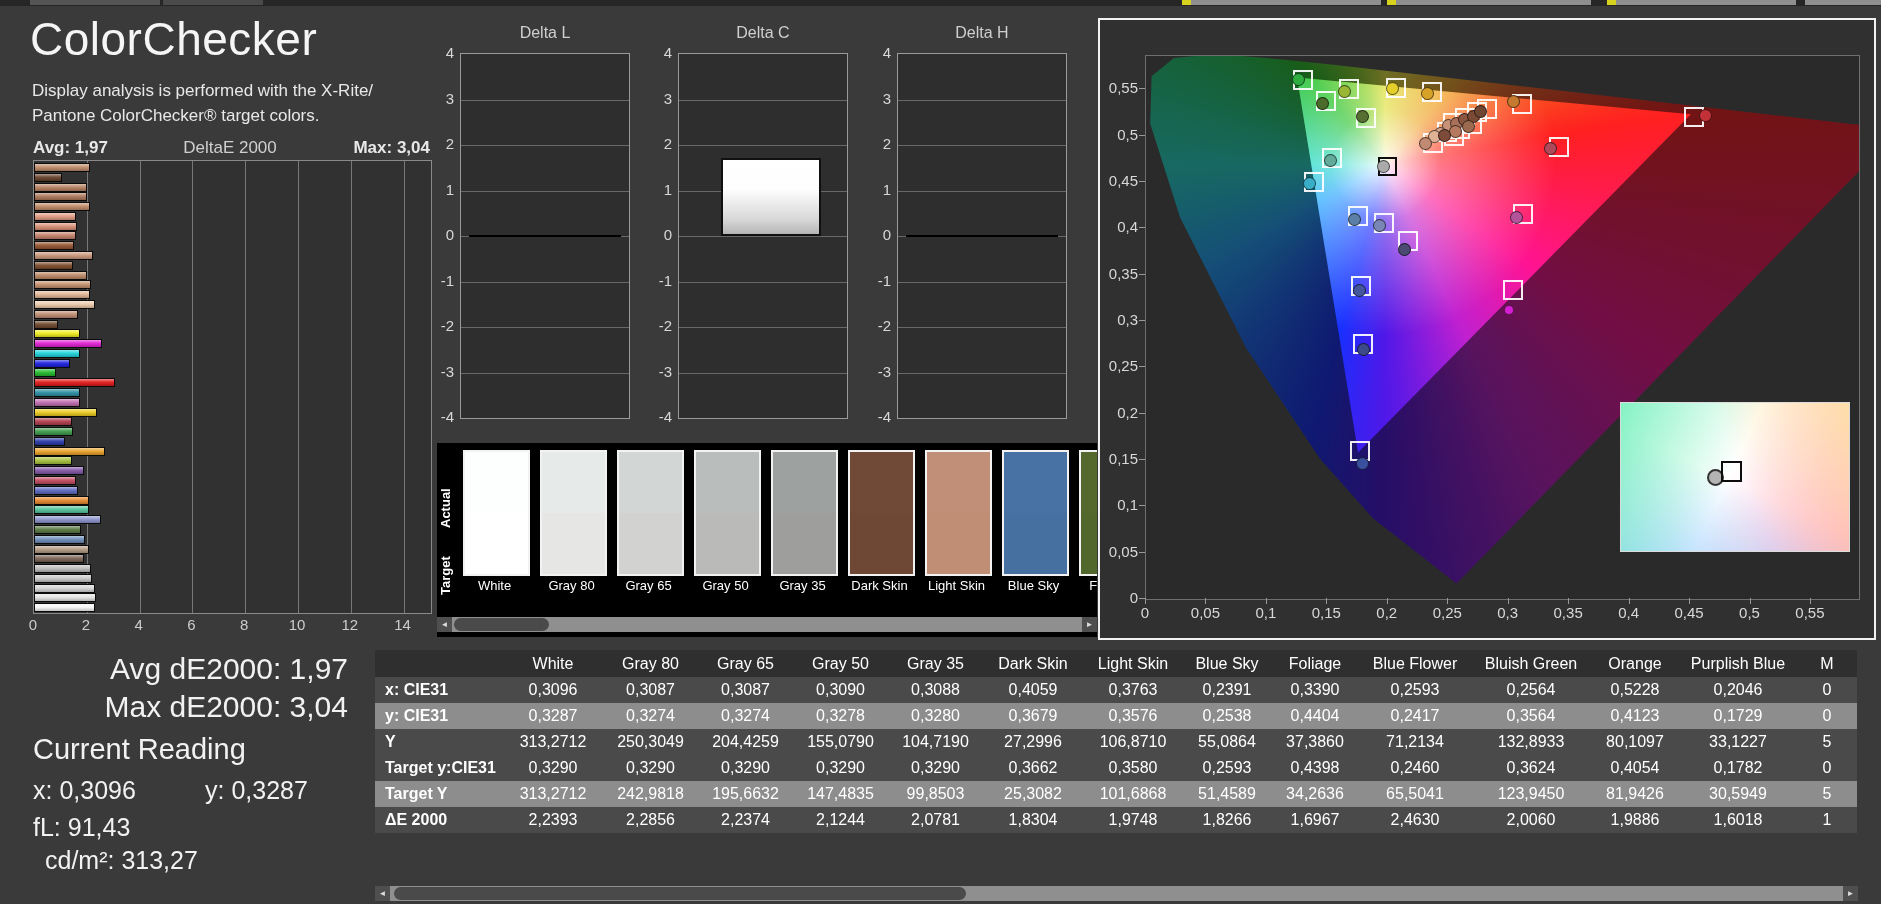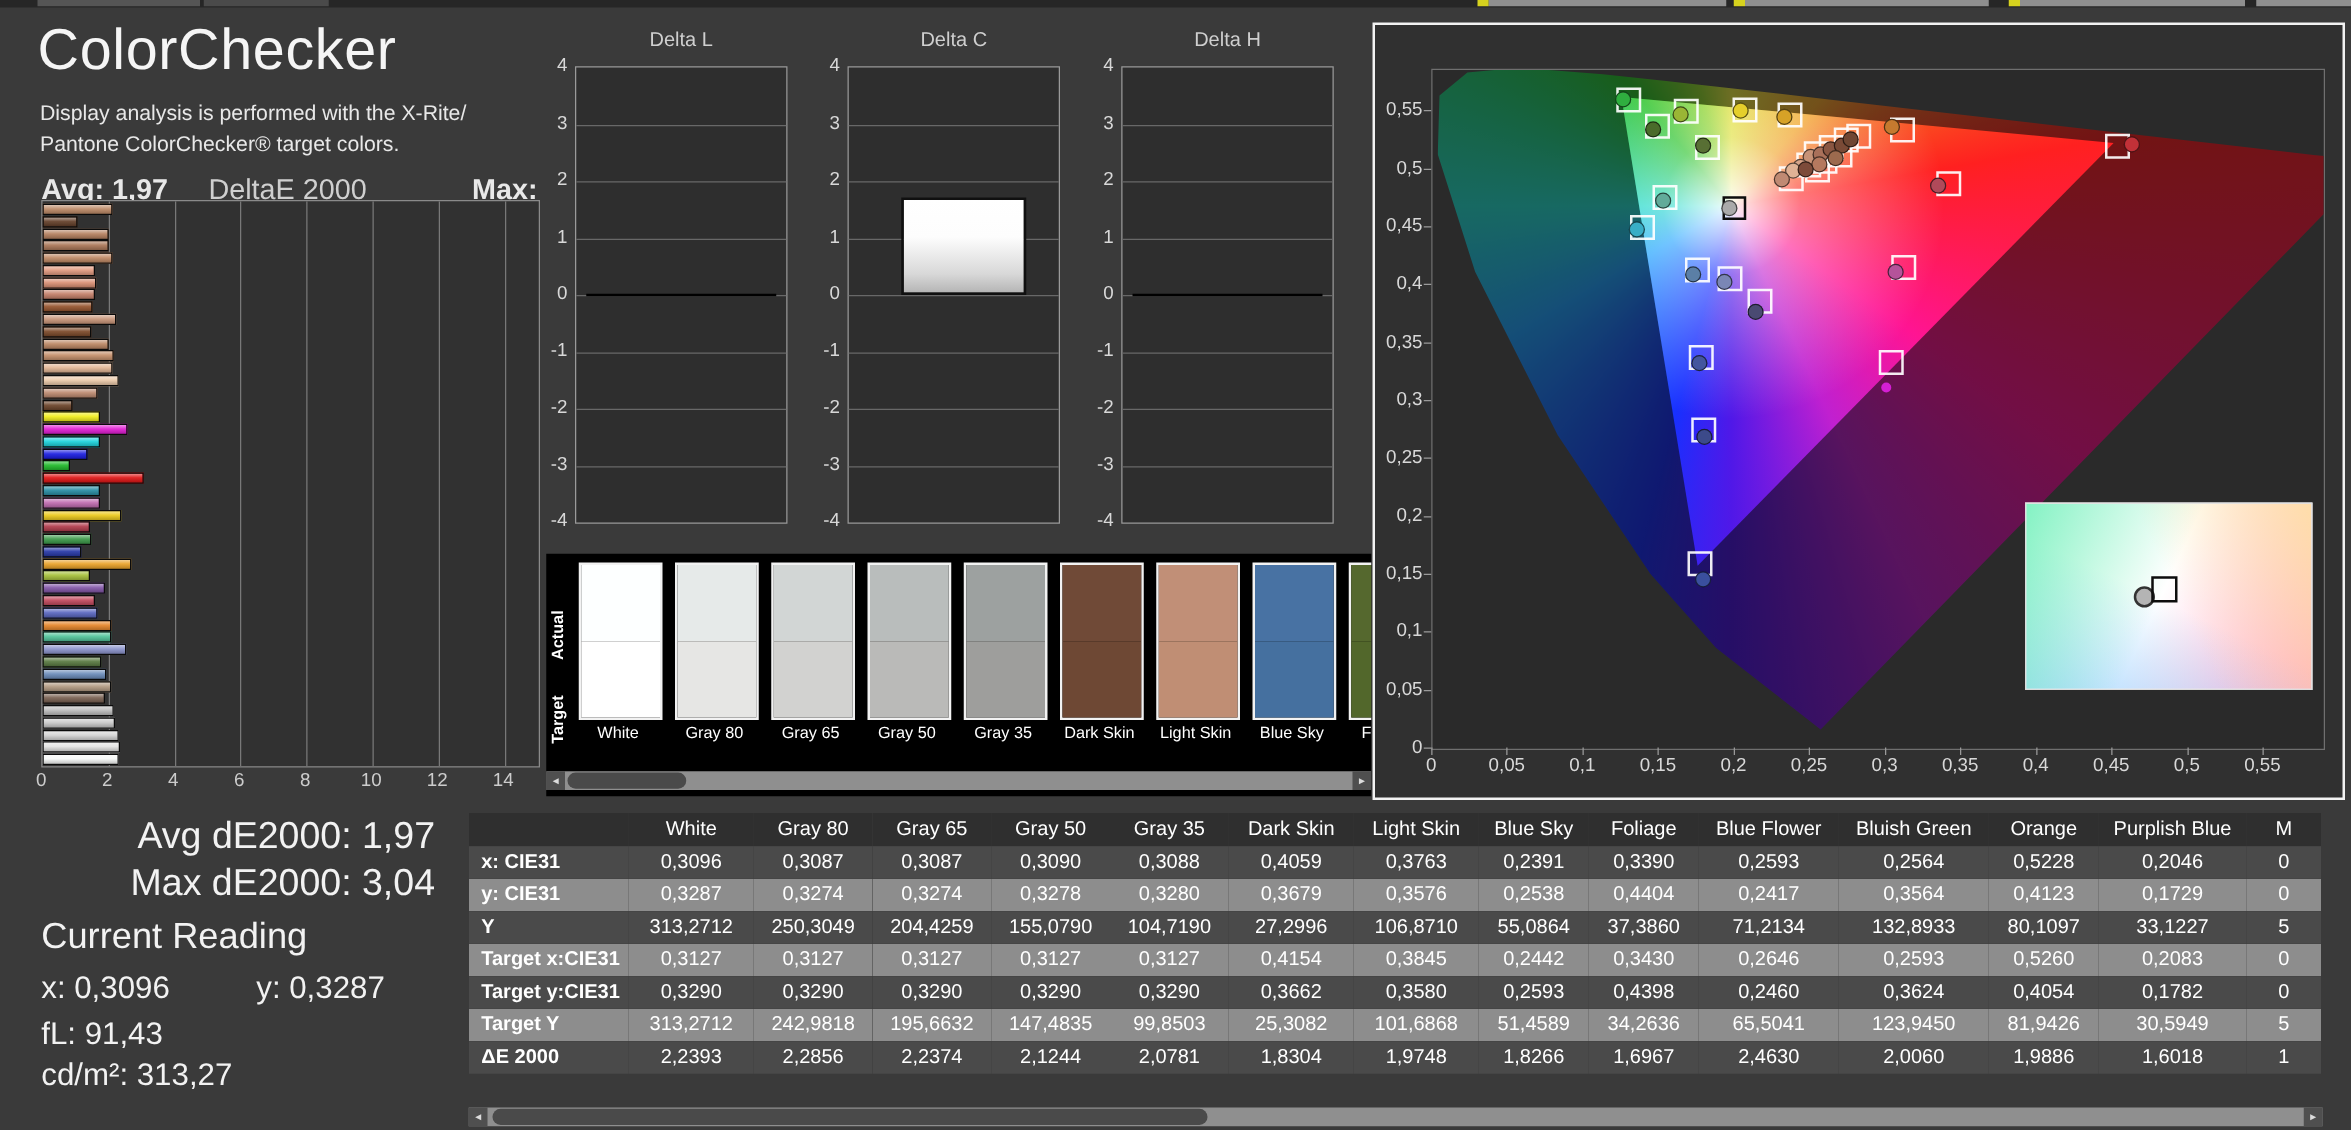--- a/index.html
+++ b/index.html
@@ -6,21 +6,21 @@
   #app{position:relative;width:1881px;height:904px;background:#3a3a3a;overflow:hidden;
        font-family:"Liberation Sans",sans-serif;color:#f0f0f0;}
   
   .topstrip{position:absolute;top:0;left:0;width:1881px;height:6px;background:#262626;}
   .frag{position:absolute;top:0;height:5px;background:#8f8f8f;}
   .fragcap{position:absolute;top:0;height:5px;width:9px;background:#d6d21e;}
   
   .title{position:absolute;left:30px;top:12px;font-size:46px;font-weight:400;color:#f5f5f5;letter-spacing:.5px;}
   .subtitle{position:absolute;left:32px;top:78px;font-size:17px;line-height:25px;color:#e8e8e8;}
   
-  .bc-head{position:absolute;top:138px;font-size:23px;color:#e8e8e8;}
+  .bc-head{position:absolute;top:138px;font-size:17px;color:#e8e8e8;}
   .bc-plot{position:absolute;left:33px;top:160px;width:397px;height:452px;border:1px solid #8a8a8a;background:#313131;overflow:hidden;}
   .bc-grid{position:absolute;top:0;bottom:0;width:1px;background:#787878;}
   .bc-bar{position:absolute;left:0;height:7px;border:1px solid #0b0b0b;
           background-image:linear-gradient(to bottom,rgba(255,255,255,.5),rgba(255,255,255,.07) 45%,rgba(0,0,0,.22));}
   .bc-xlab{position:absolute;top:616px;width:30px;text-align:center;font-size:15px;color:#cccccc;}
   
   .d-title{position:absolute;top:24px;width:170px;text-align:center;font-size:16px;color:#cfcfcf;}
   .d-plot{position:absolute;top:53px;width:168px;height:364px;border:1px solid #9a9a9a;background:#2e2e2e;}
   .d-grid{position:absolute;left:0;right:0;height:1px;background:#686868;}
   .d-ylab{position:absolute;width:30px;text-align:right;font-size:15px;color:#d8d8d8;}
@@ -401,21 +401,21 @@
     <div class="pt-c" style="left:86px;top:66px;width:13px;height:13px;background:#b4b4b4;border:2px solid #333;"></div>
     <div class="pt-sqb" style="left:100px;top:58px;width:17px;height:17px;"></div>
   </div>
 
   <div class="rd-right" style="top:652px;">Avg dE2000: 1,97</div>
   <div class="rd-right" style="top:690px;">Max dE2000: 3,04</div>
   <div class="rd-left" style="top:733px;font-size:29px;">Current Reading</div>
   <div class="rd-left" style="top:776px;">x: 0,3096</div>
   <div class="rd-left" style="left:205px;top:776px;">y: 0,3287</div>
   <div class="rd-left" style="top:813px;">fL: 91,43</div>
-  <div class="rd-left" style="top:846px;">cd/m²: 313,27</div>
+  <div class="rd-left" style="top:846px;margin-left:12px;">cd/m²: 313,27</div>
 
   <table class="tbl" id="data-table">
       <colgroup>
         <col style="width: 128px;">
         <col style="width: 100px;">
         <col style="width: 95px;">
         <col style="width: 95px;">
         <col style="width: 95px;">
         <col style="width: 95px;">
         <col style="width: 100px;">
@@ -492,37 +492,20 @@
           <td>27,2996</td>
           <td>106,8710</td>
           <td>55,0864</td>
           <td>37,3860</td>
           <td>71,2134</td>
           <td>132,8933</td>
           <td>80,1097</td>
           <td>33,1227</td>
           <td>5</td>
         </tr>
-        <tr class="r1">
-          <td class="lab">Target x:CIE31</td>
-          <td>0,3127</td>
-          <td>0,3127</td>
-          <td>0,3127</td>
-          <td>0,3127</td>
-          <td>0,3127</td>
-          <td>0,4154</td>
-          <td>0,3845</td>
-          <td>0,2442</td>
-          <td>0,3430</td>
-          <td>0,2646</td>
-          <td>0,2593</td>
-          <td>0,5260</td>
-          <td>0,2083</td>
-          <td>0</td>
-        </tr>
         <tr class="r0">
           <td class="lab">Target y:CIE31</td>
           <td>0,3290</td>
           <td>0,3290</td>
           <td>0,3290</td>
           <td>0,3290</td>
           <td>0,3290</td>
           <td>0,3662</td>
           <td>0,3580</td>
           <td>0,2593</td>

